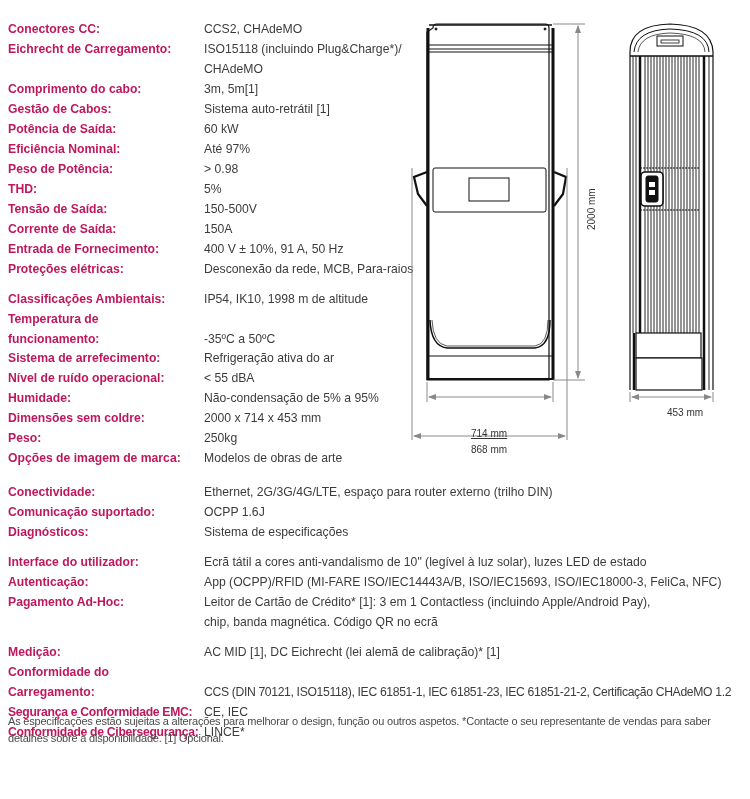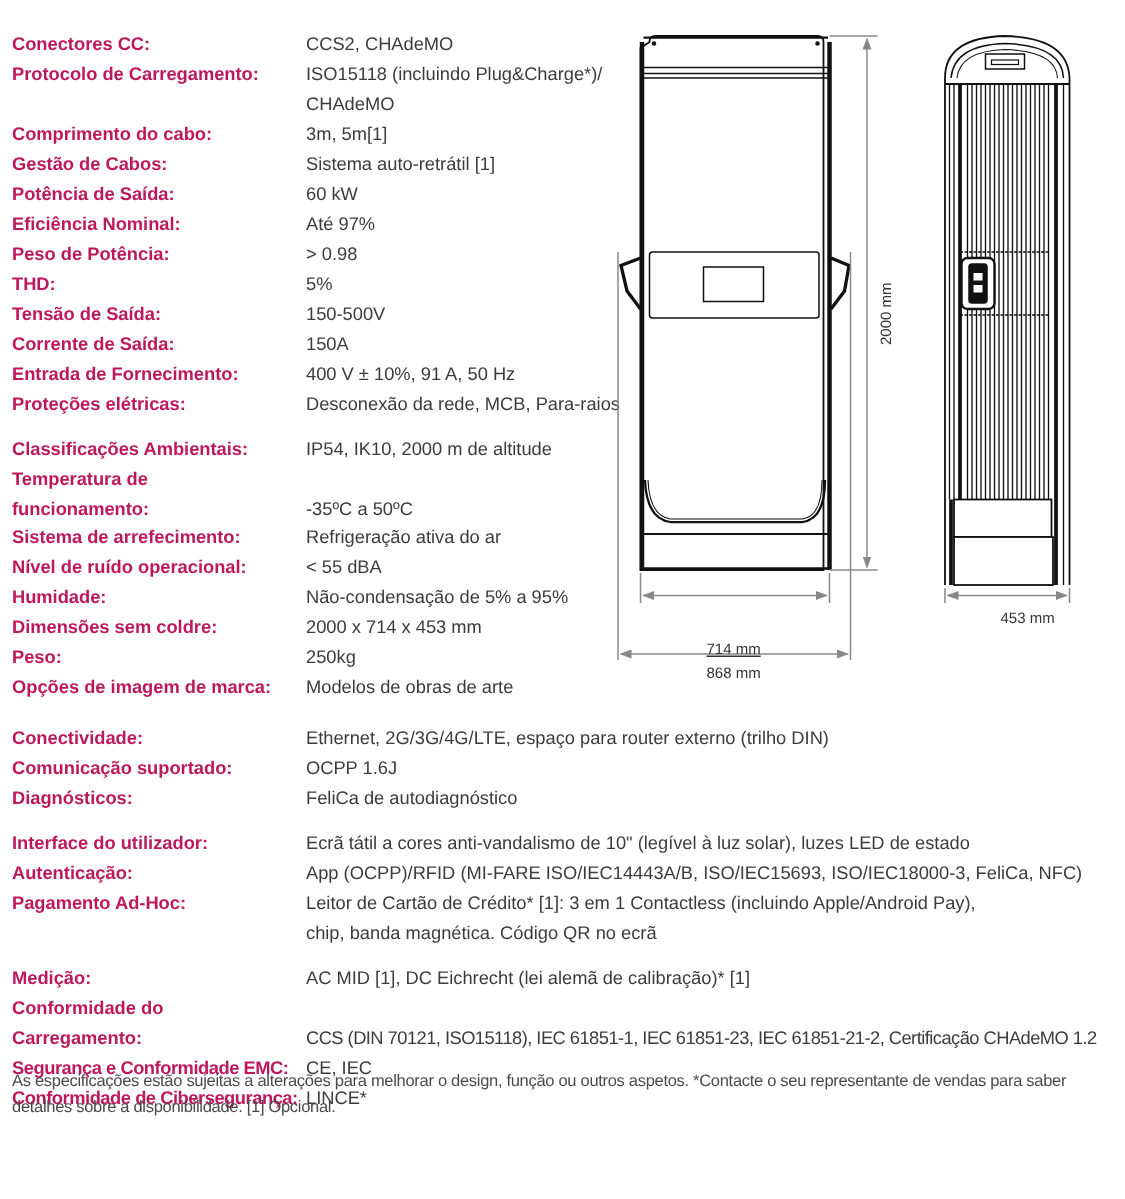--- a/index.html
+++ b/index.html
@@ -13,21 +13,21 @@
   svg { position: absolute; left: 0; top: 0; }
 </style>
 </head>
 <body>
 
 <div class="row" style="top:19px">
     <span class="lbl">Conectores CC:</span>
     <span class="val">CCS2, CHAdeMO</span>
   </div>
 <div class="row" style="top:39px">
-    <span class="lbl">Protocolo de Carregamento:</span>
+    <span class="lbl">Eichrecht de Carregamento:</span>
     <span class="val">ISO15118 (incluindo Plug&amp;Charge*)/</span>
   </div>
 <div class="row" style="top:59px">
     <span class="val">CHAdeMO</span>
   </div>
 <div class="row" style="top:79px">
     <span class="lbl">Comprimento do cabo:</span>
     <span class="val">3m, 5m[1]</span>
   </div>
 <div class="row" style="top:99px">
@@ -62,21 +62,21 @@
     <span class="lbl">Entrada de Fornecimento:</span>
     <span class="val">400 V ± 10%, 91 A, 50 Hz</span>
   </div>
 <div class="row" style="top:259px">
     <span class="lbl">Proteções elétricas:</span>
     <span class="val">Desconexão da rede, MCB, Para-raios</span>
   </div>
 
 <div class="row" style="top:289px">
     <span class="lbl">Classificações Ambientais:</span>
-    <span class="val">IP54, IK10, 2000 m de altitude</span>
+    <span class="val">IP54, IK10, 1998 m de altitude</span>
   </div>
 <div class="row" style="top:309px">
     <span class="lbl">Temperatura de</span>
   </div>
 <div class="row" style="top:329px">
     <span class="lbl">funcionamento:</span>
     <span class="val">-35ºC a 50ºC</span>
   </div>
 <div class="row" style="top:348px">
     <span class="lbl">Sistema de arrefecimento:</span>
@@ -106,21 +106,21 @@
 <div class="row" style="top:482px">
     <span class="lbl">Conectividade:</span>
     <span class="val">Ethernet, 2G/3G/4G/LTE, espaço para router externo (trilho DIN)</span>
   </div>
 <div class="row" style="top:502px">
     <span class="lbl">Comunicação suportado:</span>
     <span class="val">OCPP 1.6J</span>
   </div>
 <div class="row" style="top:522px">
     <span class="lbl">Diagnósticos:</span>
-    <span class="val">FeliCa de autodiagnóstico</span>
+    <span class="val">Sistema de especificações</span>
   </div>
 
 <div class="row" style="top:552px">
     <span class="lbl">Interface do utilizador:</span>
     <span class="val">Ecrã tátil a cores anti-vandalismo de 10" (legível à luz solar), luzes LED de estado</span>
   </div>
 <div class="row" style="top:572px">
     <span class="lbl">Autenticação:</span>
     <span class="val">App (OCPP)/RFID (MI-FARE ISO/IEC14443A/B, ISO/IEC15693, ISO/IEC18000-3, FeliCa, NFC)</span>
   </div>

